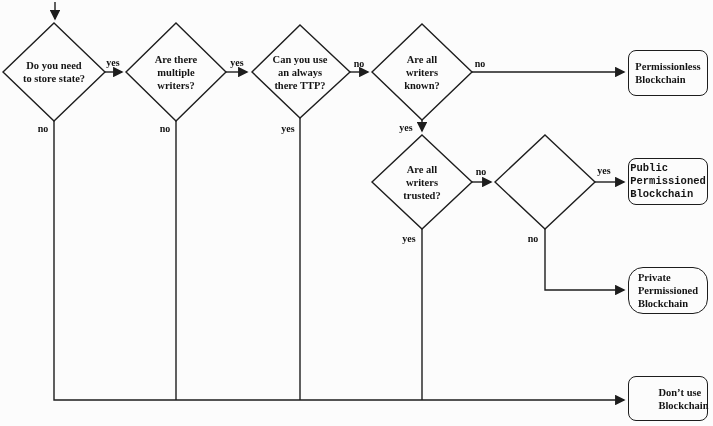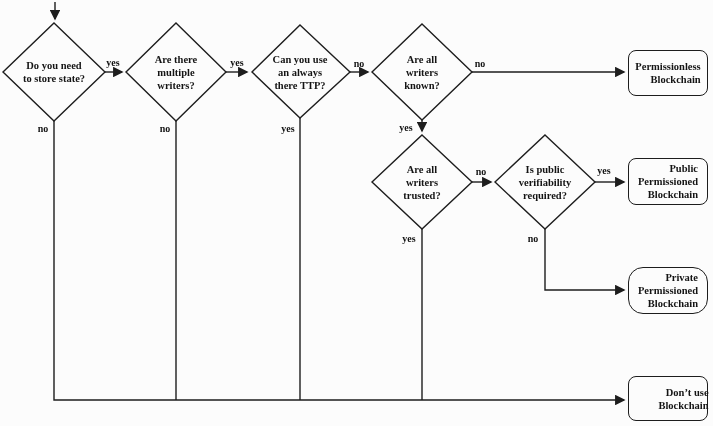--- a/index.html
+++ b/index.html
@@ -28,21 +28,21 @@
   .outcome-box {
     position: absolute;
     width: 80px;
     box-sizing: border-box;
     border: 1.6px solid #1d1d1d;
     border-radius: 8px;
     background: #fcfcfc;
     display: flex;
     align-items: center;
     justify-content: center;
-    text-align: right;
+    text-align: left;
     font-size: 10.5px;
     font-weight: 700;
     line-height: 13px;
     white-space: pre-line;
   }
   .edge-label {
     position: absolute;
     transform: translate(-50%, -50%);
     font-size: 10px;
     font-weight: 700;
@@ -98,27 +98,24 @@
 writers?</div>
   <div class="node-label" style="left:252px;top:42px;  width:96px; height:60px;">Can you use
 an always
 there TTP?</div>
   <div class="node-label" style="left:374px;top:42px;  width:96px; height:60px;">Are all
 writers
 known?</div>
   <div class="node-label" style="left:374px;top:152px; width:96px; height:60px;">Are all
 writers
 trusted?</div>
-  <div class="node-label" style="left:497px;top:152px; width:96px; height:60px;">Is public
-verifiability
-required?</div>
 
   <div class="outcome-box" style="left:628px;top:50px;  height:46px;">Permissionless
 Blockchain</div>
-  <div class="outcome-box" style="left:628px;top:158px; height:47px;">Public
+  <div class="outcome-box" style="left:628px;top:158px; height:47px;font-family:Liberation Mono, monospace;">Public
 Permissioned
 Blockchain</div>
   <div class="outcome-box" style="left:628px;top:267px; height:47px;border-radius:15px;">Private
 Permissioned
 Blockchain</div>
   <div class="outcome-box" style="left:628px;top:376px; height:45px;padding-left:31px;">Don’t use
 Blockchain</div>
 
   <div class="edge-label" style="left:113px;top:62px;">yes</div>
   <div class="edge-label" style="left:237px;top:62px;">yes</div>

